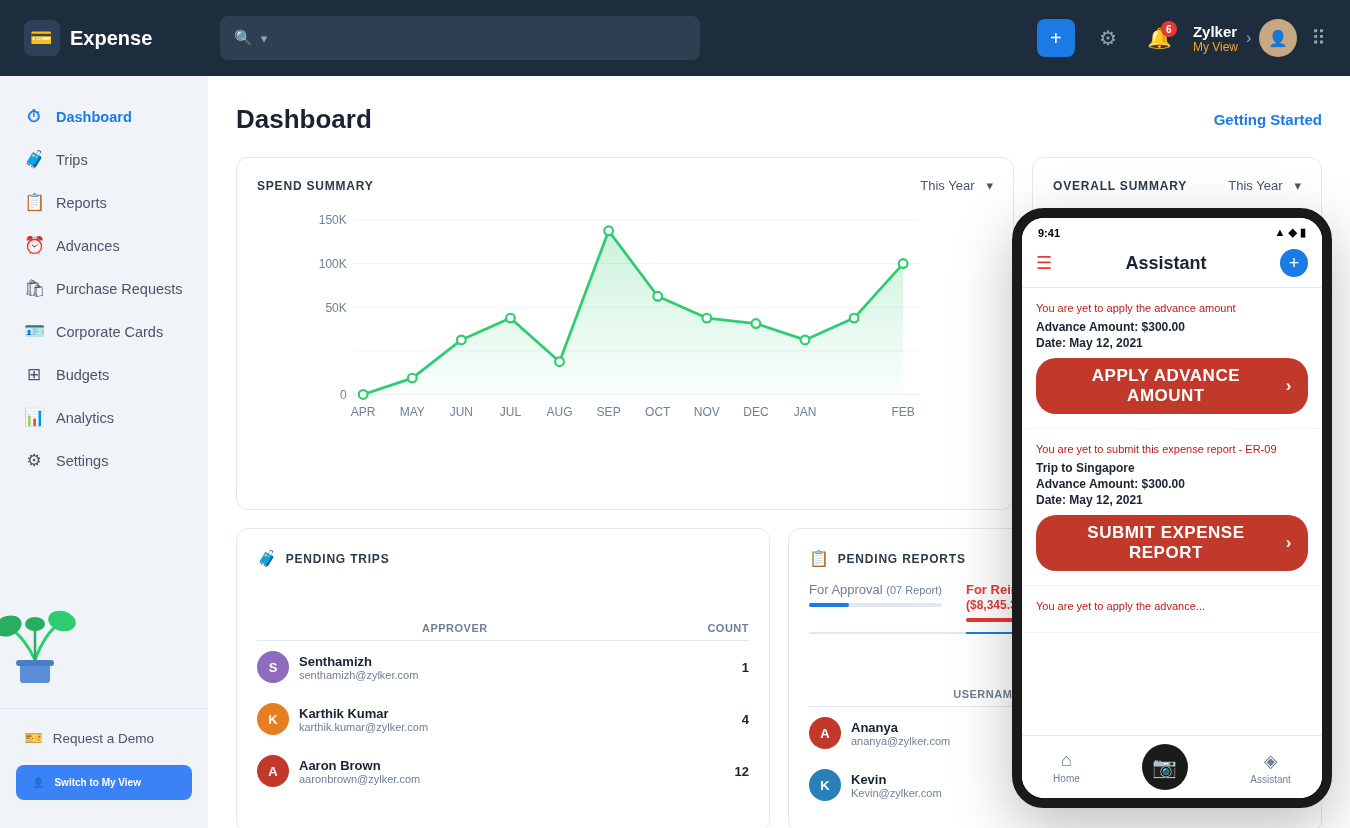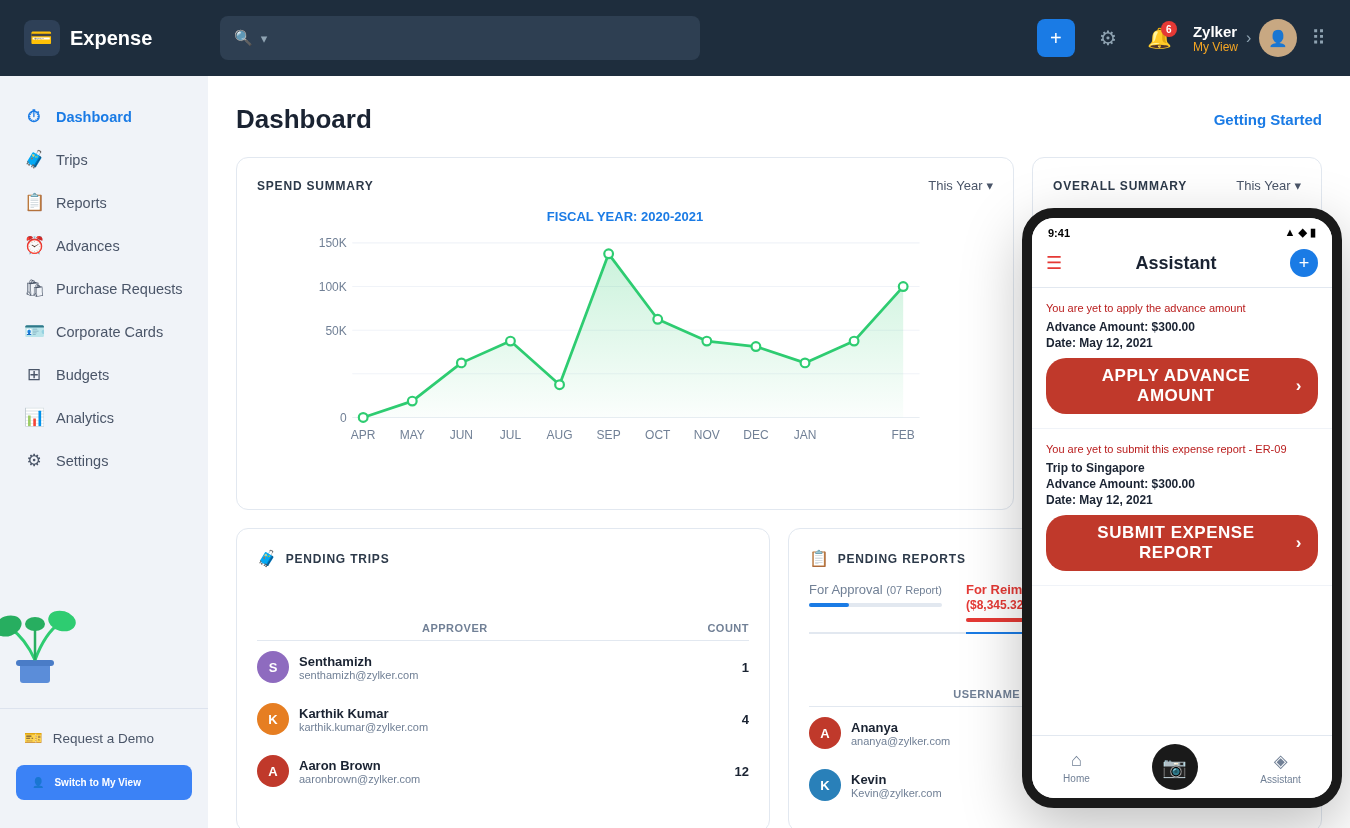--- a/index.html
+++ b/index.html
@@ -202,21 +202,21 @@
       margin-bottom: 16px;
     }
     .card-title {
       font-size: 12px;
       font-weight: 700;
       color: #2d3a4a;
       letter-spacing: 0.8px;
       text-transform: uppercase;
     }
     .period-select {
-      display: flex; align-items: center; gap: 4px;
+      display: flex; align-items: center; gap: 12px;
       color: #4a5568; font-size: 13px; cursor: pointer;
     }
 
     
     .chart-container { position: relative; height: 280px; }
     .chart-label {
       text-align: center;
       color: #1a7be5;
       font-size: 13px;
       font-weight: 600;
@@ -280,21 +280,21 @@
     .report-tab { font-size: 13px; padding-bottom: 10px; cursor: pointer; color: #718096; }
     .report-tab.active { color: #1a7be5; font-weight: 600; border-bottom: 2px solid #1a7be5; margin-bottom: -2px; }
     .report-tab.orange-tab { color: #e53935; font-weight: 600; }
     .progress-bar-wrap { height: 4px; background: #e2e8f0; border-radius: 2px; margin-top: 6px; }
     .progress-bar-fill { height: 100%; background: #1a7be5; border-radius: 2px; }
     .progress-bar-fill.orange { background: #e53935; }
 
     
     .mobile-overlay {
       position: fixed;
-      right: 8px;
+      right: 18px;
       bottom: 20px;
       width: 320px;
       height: 600px;
       background: white;
       border-radius: 32px;
       box-shadow: 0 20px 60px rgba(0,0,0,0.25);
       overflow: hidden;
       display: flex;
       flex-direction: column;
       border: 10px solid #1a1a1a;
@@ -469,21 +469,20 @@
 
       <div class="card">
         <div class="card-header">
           <span class="card-title">SPEND SUMMARY</span>
           <div class="period-select">
             <span>This Year</span>
             <span>▾</span>
           </div>
         </div>
         <div class="chart-container">
-          <div class="chart-label">FISCAL YEAR: 2020-2021</div>
           <svg class="chart-svg" viewBox="0 0 580 220">
 
             <line x1="40" y1="10" x2="560" y2="10" stroke="#f0f3f8" stroke-width="1"></line>
             <line x1="40" y1="50" x2="560" y2="50" stroke="#f0f3f8" stroke-width="1"></line>
             <line x1="40" y1="90" x2="560" y2="90" stroke="#f0f3f8" stroke-width="1"></line>
             <line x1="40" y1="130" x2="560" y2="130" stroke="#f0f3f8" stroke-width="1"></line>
             <line x1="40" y1="170" x2="560" y2="170" stroke="#e8edf2" stroke-width="1"></line>
 
             <text x="35" y="14" text-anchor="end" font-size="11" fill="#718096">150K</text>
             <text x="35" y="54" text-anchor="end" font-size="11" fill="#718096">100K</text>
@@ -718,20 +717,23 @@
       </div>
       <div class="mobile-card-row">
         <span>Date:</span> <span>May 12, 2021</span>
       </div>
       <button class="mobile-action-btn">
         <span>SUBMIT EXPENSE REPORT</span>
         <span>›</span>
       </button>
     </div>
 
+    <div class="mobile-card">
+      <div class="mobile-card-title">You are yet to apply the advance...</div>
+    </div>
   </div>
   <div class="mobile-bottom-nav">
     <div class="mobile-nav-item">
       <span class="m-icon">⌂</span>
       <span>Home</span>
     </div>
     <div class="mobile-camera-btn">
       <span>📷</span>
     </div>
     <div class="mobile-nav-item">

